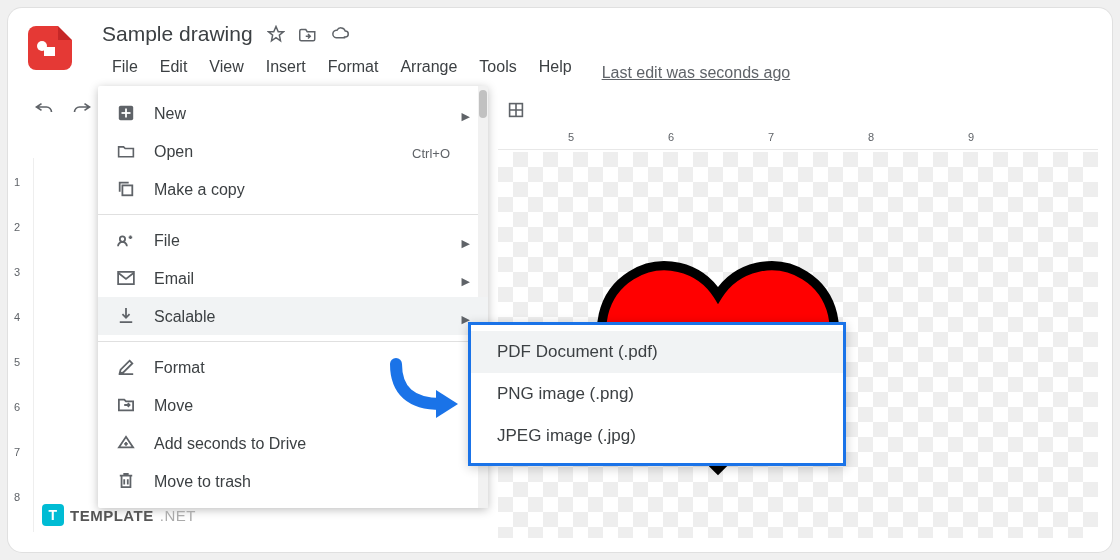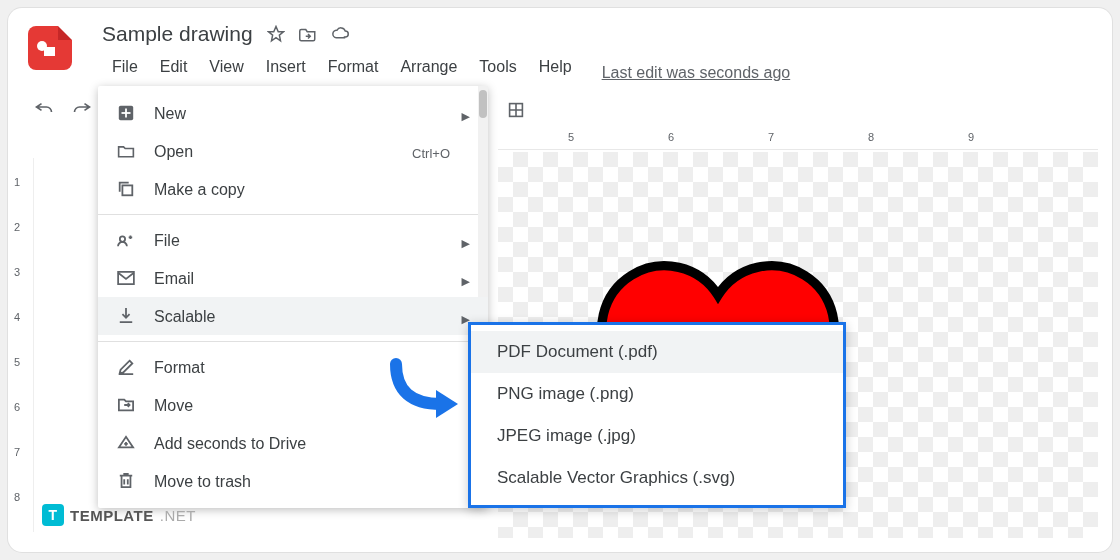--- a/index.html
+++ b/index.html
@@ -225,21 +225,20 @@
           </svg>
         </span>
       <span>Move to trash</span>
     </div>
   </div>
 
   <div class="submenu">
     <div class="sub-row hl">PDF Document (.pdf)</div>
     <div class="sub-row">PNG image (.png)</div>
     <div class="sub-row">JPEG image (.jpg)</div>
-    <div class="sub-row">Scalable Vector Graphics (.svg)</div>
   </div>
 
   <svg class="arrow-annot" width="80" height="70" viewBox="0 0 80 70">
     <path d="M10 10 Q 10 50 55 50" fill="none" stroke="#1a73e8" stroke-width="12" stroke-linecap="round"></path>
     <path d="M50 36 L72 50 L50 64 Z" fill="#1a73e8"></path>
   </svg>
 
   <div class="badge">
     <span class="t">T</span>
     <span>TEMPLATE</span>

